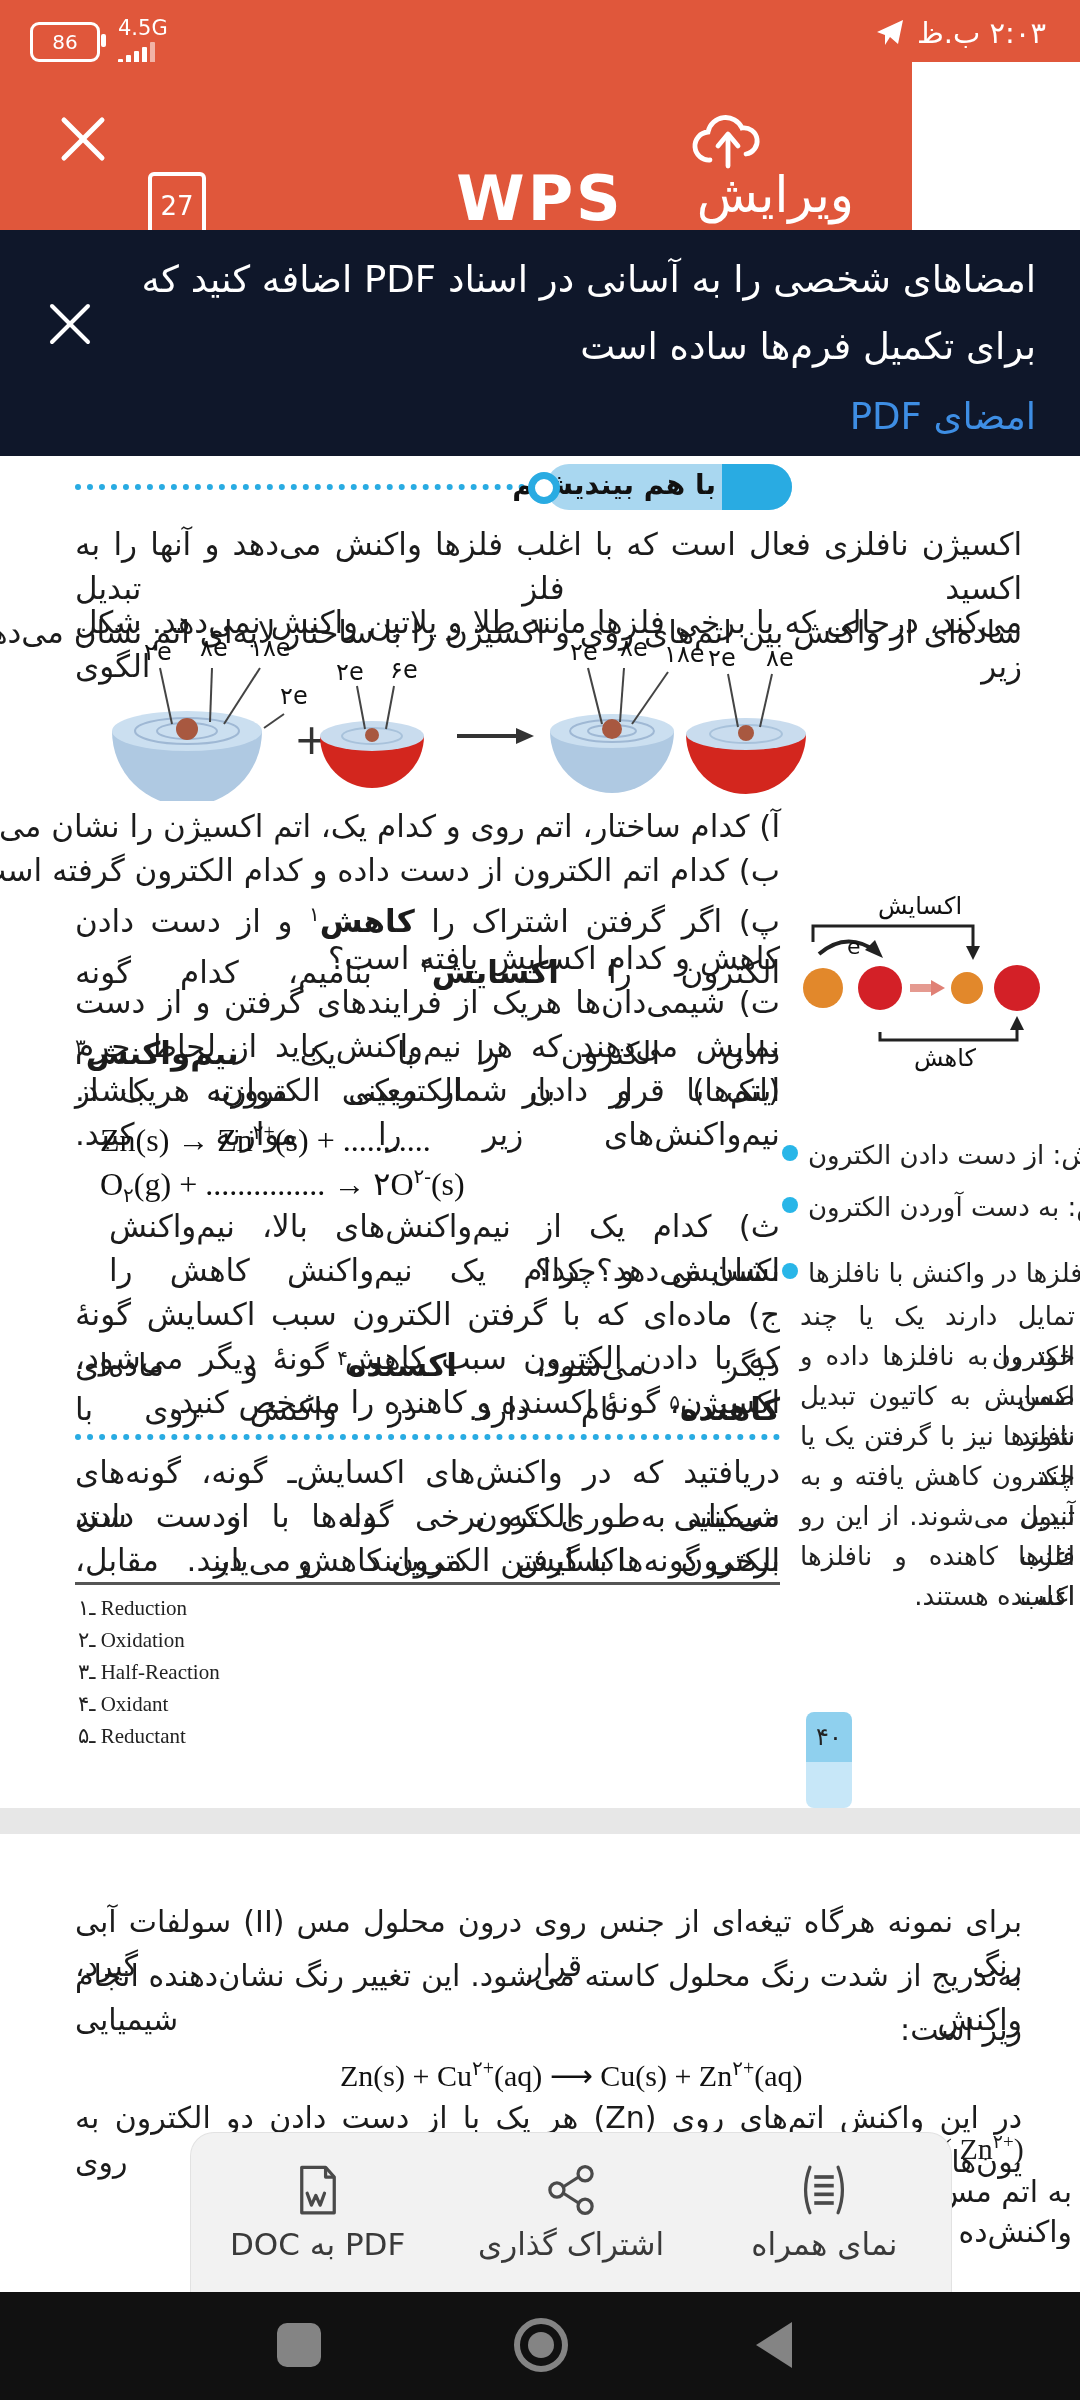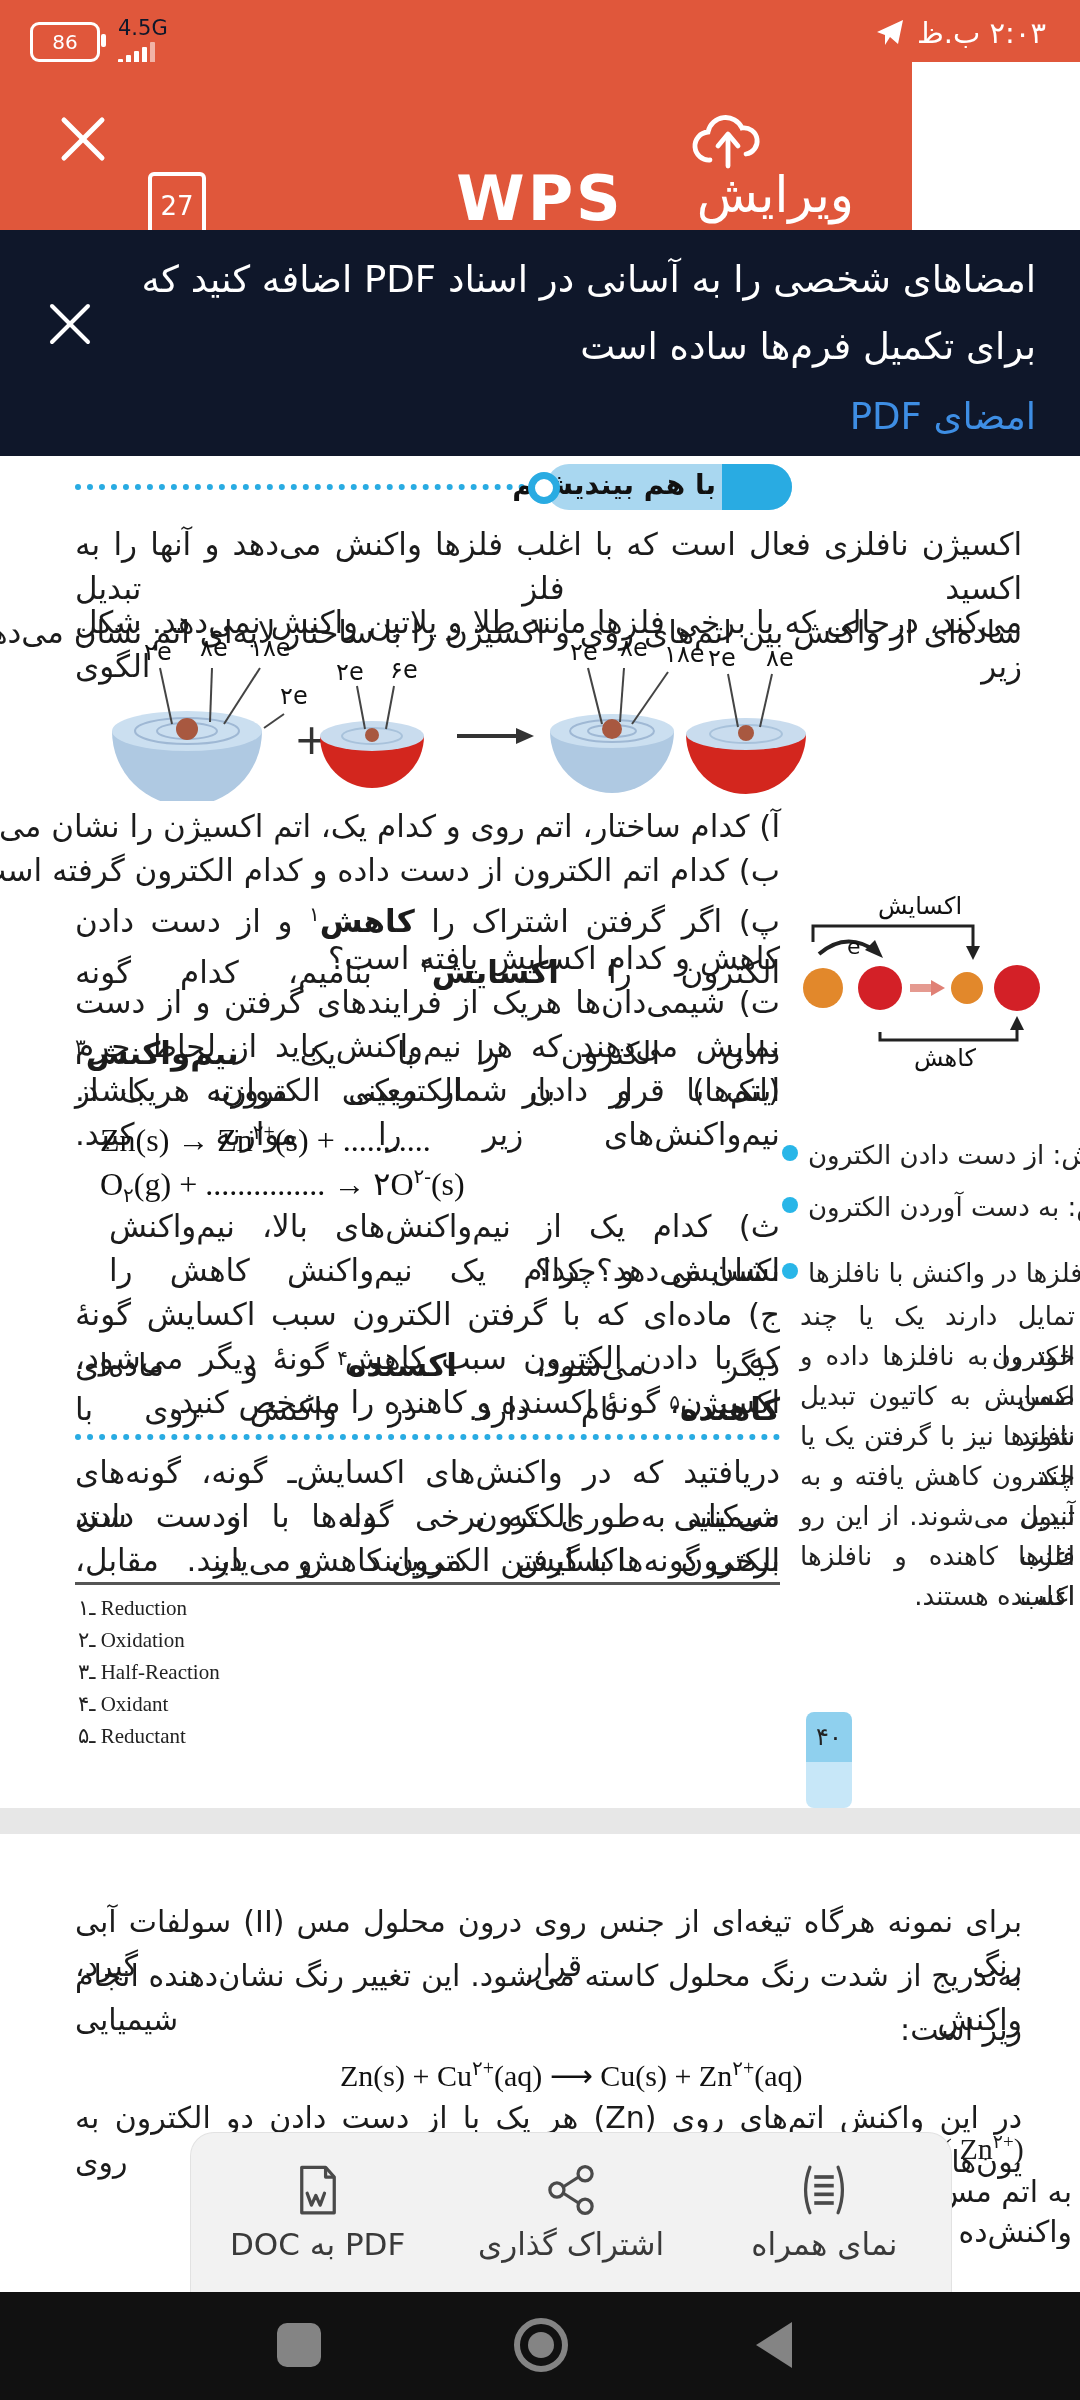--- a/index.html
+++ b/index.html
@@ -7,21 +7,21 @@
        font-family:"DejaVu Sans",sans-serif;overflow:hidden;}
   .abs{position:absolute;}
   
   .statusbar{left:0;top:0;width:1080px;height:62px;background:#E0573B;}
   .appbar{left:0;top:62px;width:912px;height:168px;background:#E0573B;}
   .st-left{left:30px;top:18px;display:flex;align-items:center;gap:10px;color:#fff;}
   .battery{width:64px;height:34px;border:3px solid #fff;border-radius:9px;display:flex;
            align-items:center;justify-content:center;font-size:20px;color:#fff;position:relative;}
   .battery:after{content:"";position:absolute;right:-9px;top:9px;width:5px;height:13px;background:#fff;border-radius:2px;}
   .net{display:flex;flex-direction:column;align-items:flex-start;margin-left:8px;}
-  .netlabel{font-size:21px;line-height:21px;color:#0f172a;}
+  .netlabel{font-size:21px;line-height:21px;color:#ffffff;}
   .bars{display:flex;align-items:flex-end;gap:3px;margin-top:3px;}
   .bars i{display:block;width:5px;background:#fff;border-radius:1px;}
   .st-right{right:34px;top:16px;display:flex;align-items:center;gap:12px;color:#fff;font-size:29px;direction:rtl;}
   .xicon{stroke:#fff;stroke-width:5;stroke-linecap:round;}
   .pagebox{left:148px;top:110px;width:50px;height:60px;border:4px solid #fff;border-radius:6px;
            color:#fff;font-size:26px;display:flex;align-items:center;justify-content:center;}
   .wpslogo{left:0;top:100px;width:1080px;text-align:center;color:#fff;font-size:62px;font-weight:bold;
            letter-spacing:3px;}
   .editlbl{right:58px;top:104px;color:#fff;font-size:50px;direction:rtl;}
   

